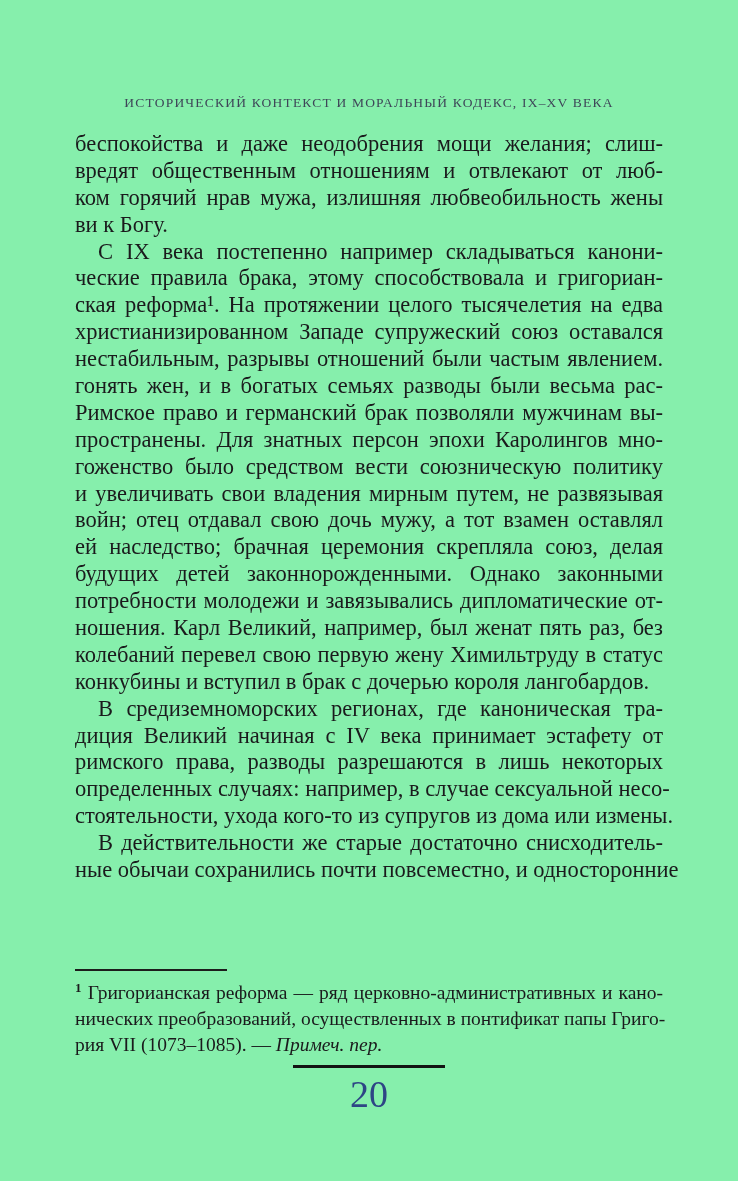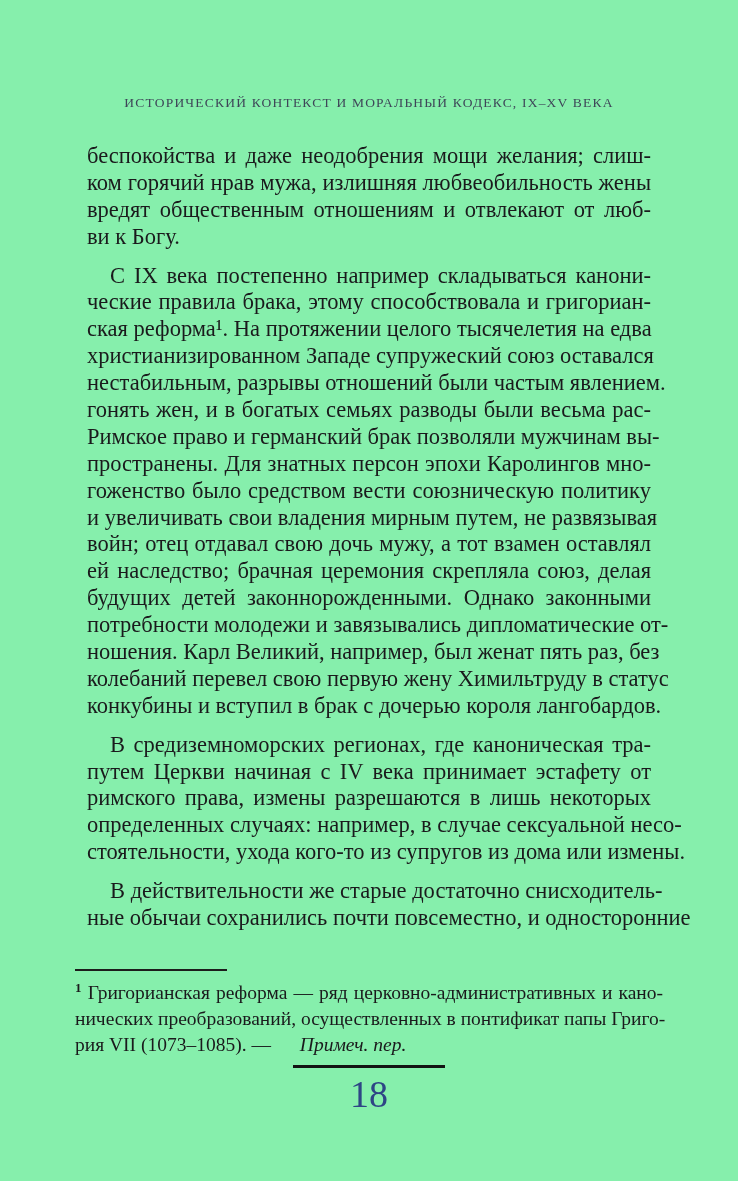--- a/index.html
+++ b/index.html
@@ -24,21 +24,21 @@
     white-space: nowrap;
   }
   .body-text {
     position: absolute;
     top: 131px;
     left: 75px;
     width: 588px;
     font-size: 22.5px;
     line-height: 26.9px;
   }
-  .para { margin: 12px; padding: 0; }
+  .para { margin: 0; padding: 0; }
   .line {
     text-align: justify;
     text-align-last: justify;
     white-space: nowrap;
     height: 26.9px;
   }
   .line.last {
     text-align-last: left;
   }
   .line.first {
@@ -60,21 +60,21 @@
     font-size: 19.5px;
     line-height: 26px;
   }
   .footnote .line { height: 26px; }
   .footnote sup {
     font-weight: bold;
     font-size: 13px;
     vertical-align: super;
     line-height: 0;
   }
-  .footnote .italic { font-style: italic; margin-left: 24px; }
+  .footnote .italic { font-style: italic; }
   .footer-rule {
     position: absolute;
     top: 1065px;
     left: 293px;
     width: 152px;
     height: 3px;
     background: #131313;
   }
   .page-number {
     position: absolute;
@@ -89,22 +89,22 @@
 </head>
 <body>
 
 <div class="page">
 
   <div class="running-header">ИСТОРИЧЕСКИЙ КОНТЕКСТ И МОРАЛЬНЫЙ КОДЕКС, IX–XV ВЕКА</div>
 
   <div class="body-text">
       <div class="para">
         <div class="line">беспокойства и даже неодобрения мощи желания; слиш-</div>
+        <div class="line">вредят общественным отношениям и отвлекают от люб-</div>
         <div class="line">ком горячий нрав мужа, излишняя любвеобильность жены</div>
-        <div class="line">вредят общественным отношениям и отвлекают от люб-</div>
         <div class="line last">ви к Богу.</div>
       </div>
       <div class="para">
         <div class="line first">С IX века постепенно например складываться канони-</div>
         <div class="line">ческие правила брака, этому способствовала и григориан-</div>
         <div class="line">ская реформа¹. На протяжении целого тысячелетия на едва</div>
         <div class="line">христианизированном Западе супружеский союз оставался</div>
         <div class="line">нестабильным, разрывы отношений были частым явлением.</div>
         <div class="line">гонять жен, и в богатых семьях разводы были весьма рас-</div>
         <div class="line">Римское право и германский брак позволяли мужчинам вы-</div>
@@ -114,36 +114,36 @@
         <div class="line">войн; отец отдавал свою дочь мужу, а тот взамен оставлял</div>
         <div class="line">ей наследство; брачная церемония скрепляла союз, делая</div>
         <div class="line">будущих детей законнорожденными. Однако законными</div>
         <div class="line">потребности молодежи и завязывались дипломатические от-</div>
         <div class="line">ношения. Карл Великий, например, был женат пять раз, без</div>
         <div class="line">колебаний перевел свою первую жену Химильтруду в статус</div>
         <div class="line last">конкубины и вступил в брак с дочерью короля лангобардов.</div>
       </div>
       <div class="para">
         <div class="line first">В средиземноморских регионах, где каноническая тра-</div>
-        <div class="line">путем Церкви начиная с IV века принимает эстафету от</div>
-        <div class="line">римского права, измены разрешаются в лишь некоторых</div>
+        <div class="line">диция Великий начиная с IV века принимает эстафету от</div>
+        <div class="line">римского права, разводы разрешаются в лишь некоторых</div>
         <div class="line">определенных случаях: например, в случае сексуальной несо-</div>
         <div class="line last">стоятельности, ухода кого-то из супругов из дома или измены.</div>
       </div>
       <div class="para">
         <div class="line first">В действительности же старые достаточно снисходитель-</div>
         <div class="line">ные обычаи сохранились почти повсеместно, и односторонние</div>
       </div>
     </div>
 
   <div class="footnote-sep"></div>
 
   <div class="footnote">
       <div class="line"><sup>1</sup> Григорианская реформа — ряд церковно-административных и кано-</div>
       <div class="line">нических преобразований, осуществленных в понтификат папы Григо-</div>
       <div class="line last"><span>рия VII (1073–1085). — </span><span class="italic">Примеч. пер.</span></div>
     </div>
 
   <div class="footer-rule"></div>
 
-  <div class="page-number">18</div>
+  <div class="page-number">20</div>
 
 </div>
 
 </body></html>

